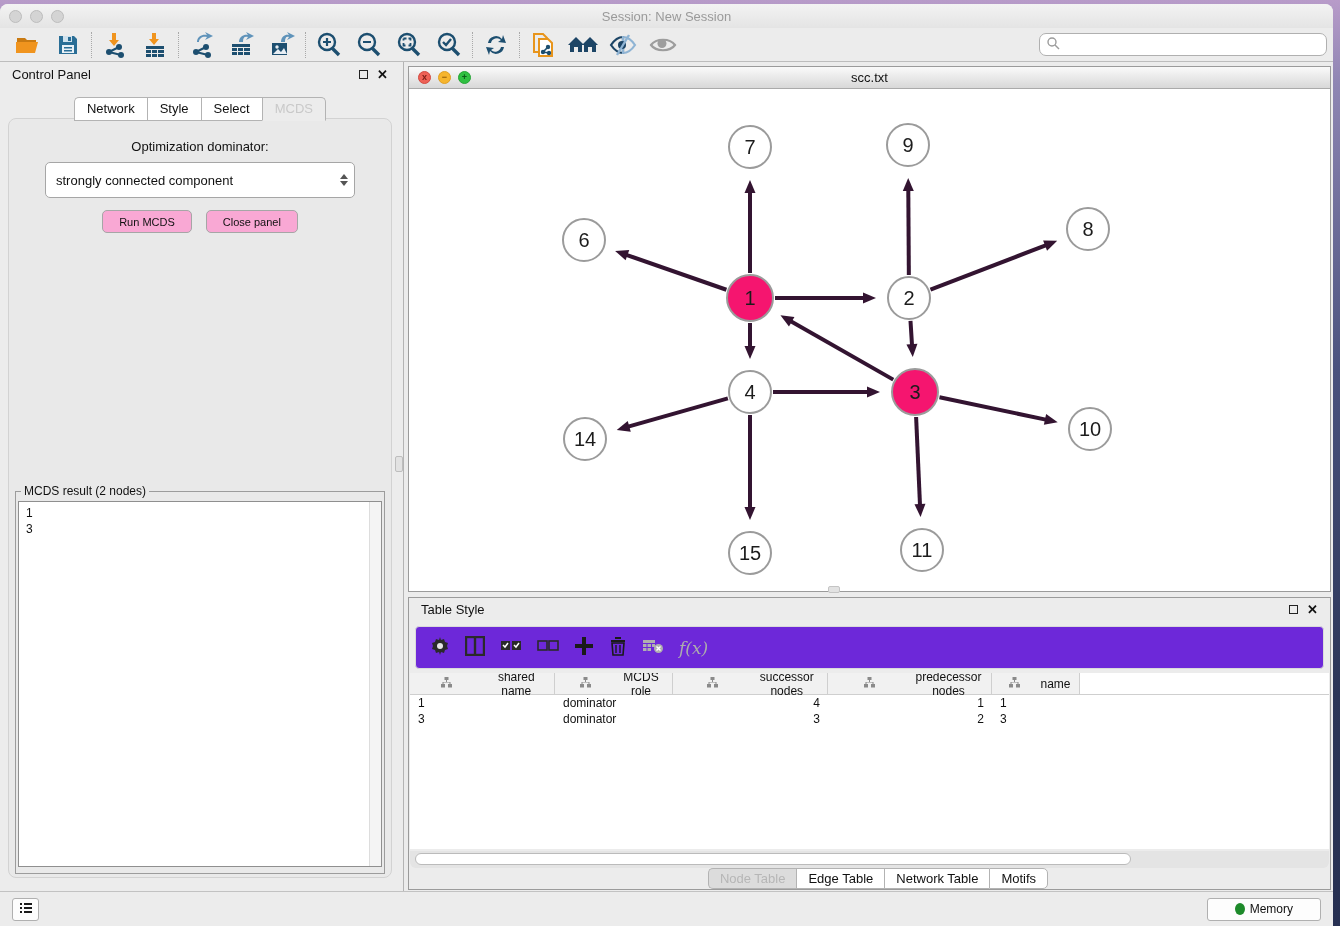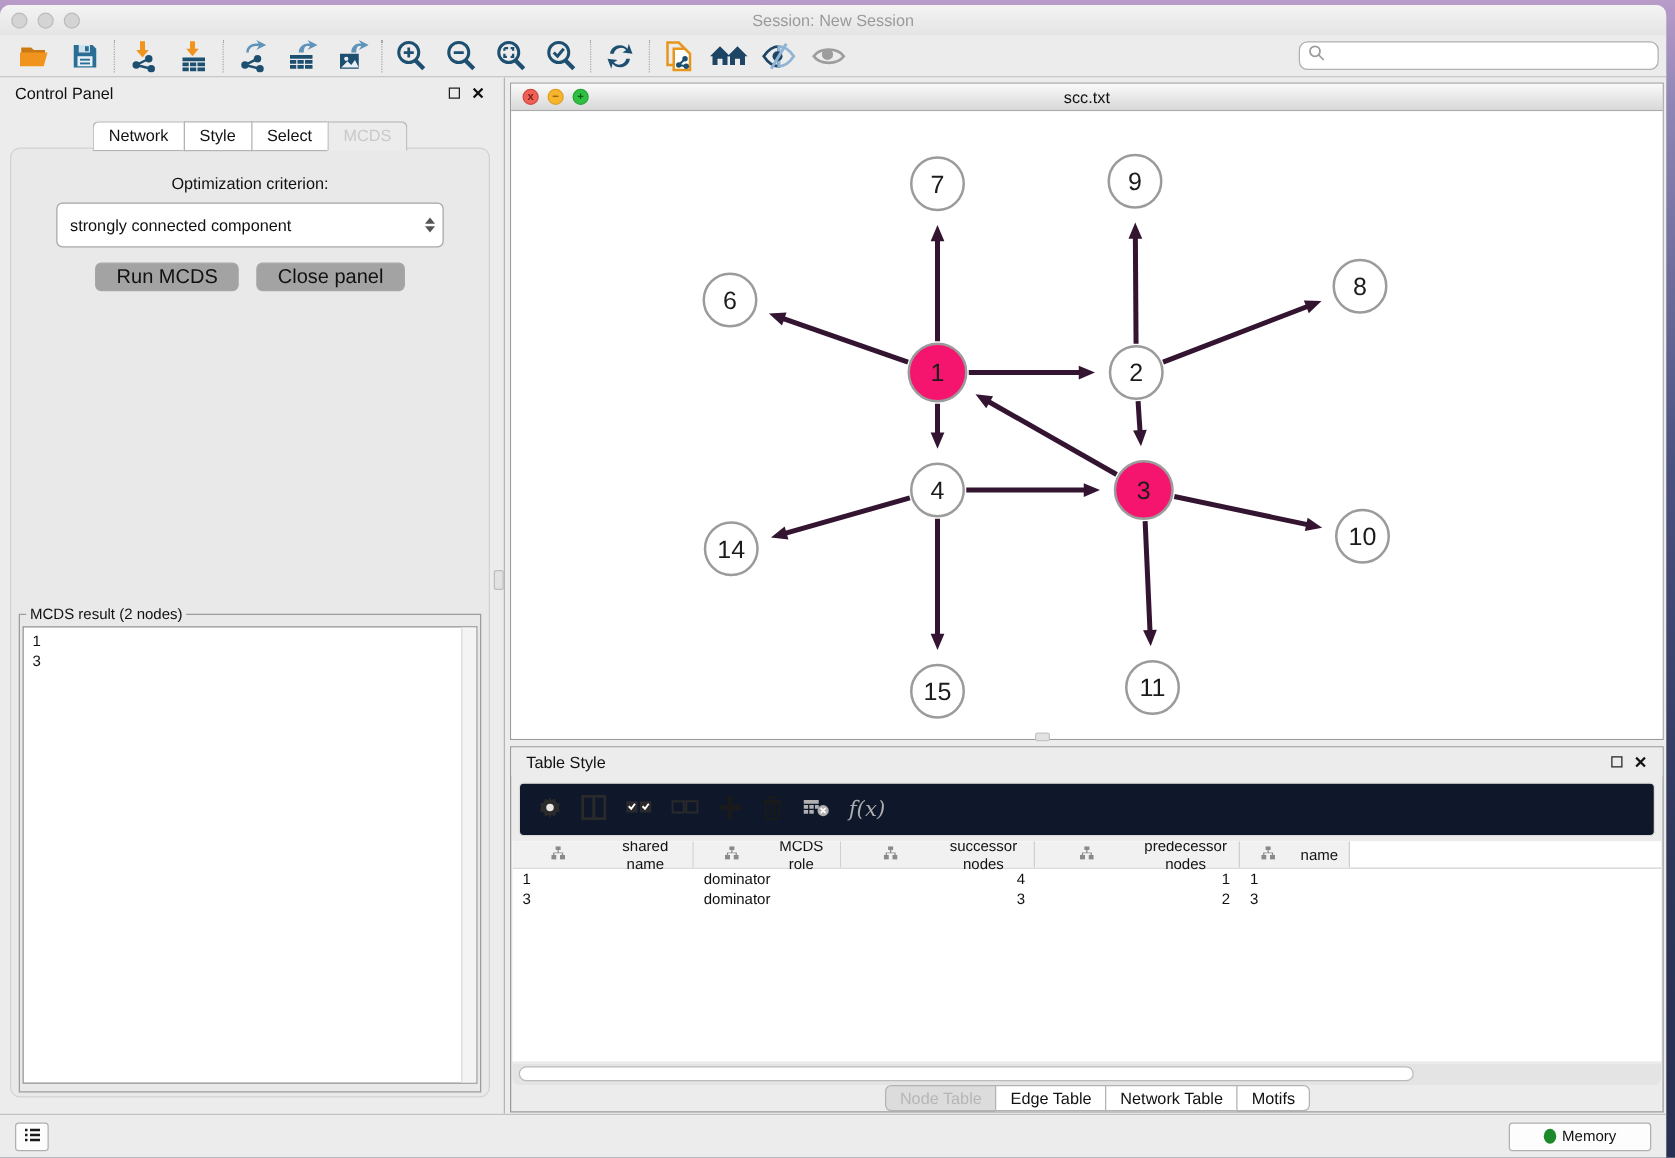--- a/index.html
+++ b/index.html
@@ -50,22 +50,22 @@
     background:#e9e9e9; border:1px solid #d2d2d2; border-radius:8px; }
   .opt-label { text-align:center; font-size:13px; color:#111; margin-top:20px; }
   .criterion-select { margin:8px auto 0; width:310px; height:36px; background:#fff;
     border:1px solid #a6a6a6; border-radius:5px; display:flex; align-items:center;
     padding:0 6px 0 10px; font-size:13px; color:#111; }
   .stepper { margin-left:auto; display:flex; flex-direction:column; gap:2px; }
   .stepper i { width:0; height:0; border-left:4px solid transparent; border-right:4px solid transparent; }
   .stepper .up { border-bottom:5px solid #555; }
   .stepper .dn { border-top:5px solid #555; }
   .cp-buttons { display:flex; justify-content:center; gap:14px; margin-top:12px; }
-  .btn { height:23px; padding:0 16px; background:#a3a3a3; border:1px solid #a6a6a6; border-radius:5px;
-    font-size:16px; color:#111; font-family:"Liberation Sans",sans-serif; }
+  .btn { height:23px; padding:0 16px; background:#f9a8d4; border:1px solid #a6a6a6; border-radius:5px;
+    font-size:11px; color:#111; font-family:"Liberation Sans",sans-serif; }
 
   .result-box { position:absolute; left:6px; right:6px; bottom:3px; height:383px;
     border:1px solid #9c9c9c; }
   .result-legend { position:absolute; top:-8px; left:5px; background:#e9e9e9; padding:0 3px;
     font-size:12px; color:#111; }
   .result-area { position:absolute; left:2px; right:2px; top:9px; bottom:6px; background:#fff;
     border:1px solid #8f8f8f; font-size:12px; color:#111; padding:3px 0 0 7px; line-height:16px; }
   .result-scroll { position:absolute; right:0; top:0; bottom:0; width:12px; background:#f4f4f4;
     border-left:1px solid #ddd; }
 
@@ -89,21 +89,21 @@
   .itl.red { background:#ee6156; border:1px solid #d24940; color:#7c1d16; }
   .itl.yellow { background:#f6b52d; border:1px solid #dfa024; color:#8e5b09; }
   .itl.green { background:#2fc041; border:1px solid #27a436; color:#0b5c18; }
   .iframe-title { position:absolute; left:0; right:0; text-align:center; font-size:13px; color:#111; }
   .net-canvas { position:absolute; left:0; top:22px; right:0; bottom:0; background:#fff; }
   .net-canvas svg { display:block; }
 
   
   .table-panel { left:408px; top:535px; width:923px; height:293px; background:#ececec; }
   .tp-titlerow { height:23px; display:flex; align-items:center; padding:0 12px; background:#ececec; }
-  .tp-toolbar { margin:5px 6px 0; height:43px; background:#0f172a; border:1px solid #dadada;
+  .tp-toolbar { margin:5px 6px 0; height:43px; background:#6d28d9; border:1px solid #dadada;
     border-radius:4px; display:flex; align-items:center; gap:15px; padding-left:14px; }
   .tp-toolbar .tpbtn { background:none; border:none; display:flex; align-items:center; justify-content:center; }
   .fx-label { font-family:"DejaVu Serif", serif; font-style:italic; font-size:17px; color:#adadad; }
   .tbl-wrap { position:absolute; left:1px; right:1px; top:75px; bottom:40px; background:#fff; overflow:hidden; }
   .tbl-header { display:flex; height:22px; border-bottom:1px solid #cfcfcf; }
   .th-cell { background:#f1f1f1; border-right:1px solid #cfcfcf; display:flex; align-items:center;
     padding-left:5px; font-size:12px; color:#111; }
   .th-cell span { flex:1; text-align:center; padding-right:6px; }
   .tbl-row { display:flex; height:16px; font-size:12px; color:#111; }
   .td-cell { padding:1px 8px 0; }
@@ -332,21 +332,21 @@
           <span class="close-btn">✕</span>
         </span>
       </div>
       <div class="cp-tabs" id="cp-tabs">
           <div class="tab">Network</div>
           <div class="tab">Style</div>
           <div class="tab">Select</div>
           <div class="tab selected">MCDS</div>
         </div>
       <div class="cp-content">
-        <div class="opt-label">Optimization criterion:</div>
+        <div class="opt-label">Optimization dominator:</div>
         <div class="criterion-select">
           <span>strongly connected component</span>
           <span class="stepper">
               <i class="up"></i>
               <i class="dn"></i>
             </span>
         </div>
         <div class="cp-buttons">
           <button class="btn">Run MCDS</button>
           <button class="btn">Close panel</button>

